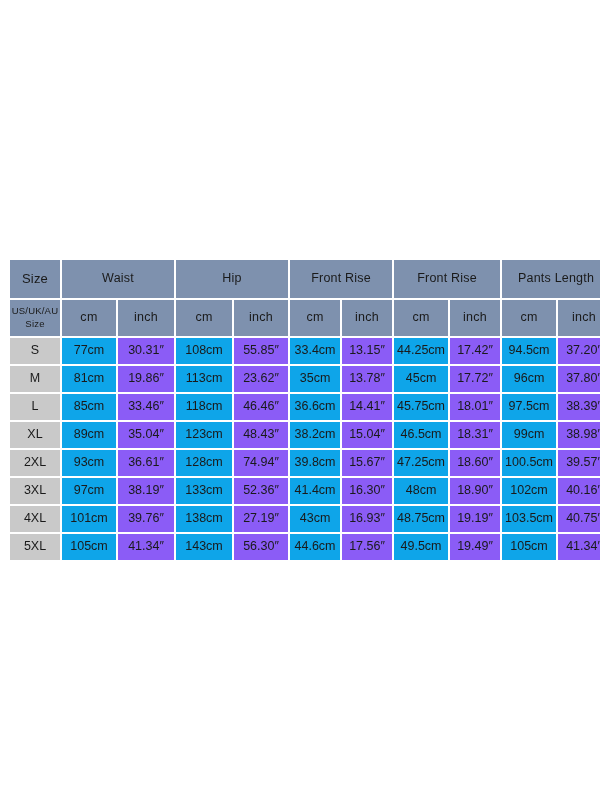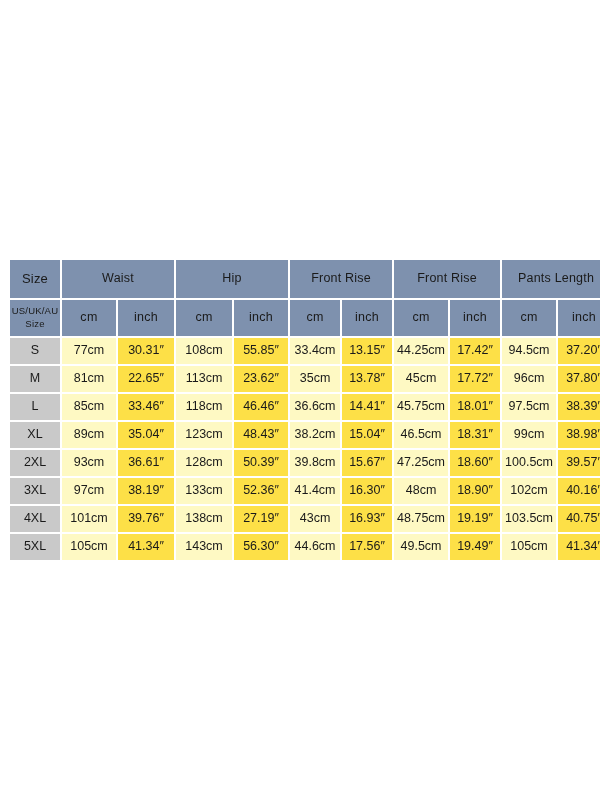--- a/index.html
+++ b/index.html
@@ -60,25 +60,25 @@
   }
   
   tbody tr td {
     height: 26px;
   }
   td.c-size {
     background: #c9c9c9;
     font-size: 13px;
   }
   td.c-cm {
-    background: #fef9c3;
+    background: #0ea5e9;
     font-size: 12.5px;
   }
   td.c-inch {
-    background: #fde047;
+    background: #8b5cf6;
     font-size: 12.5px;
   }
   
   col.w-size   { width: 50px; }
   col.w-cm     { width: 54px; }
   col.w-inch   { width: 56px; }
   col.w-cm2    { width: 56px; }
   col.w-inch2  { width: 54px; }
   col.w-cm3    { width: 50px; }
   col.w-inch3  { width: 50px; }
@@ -141,21 +141,21 @@
           <td class="c-cm">33.4cm</td>
           <td class="c-inch">13.15″</td>
           <td class="c-cm">44.25cm</td>
           <td class="c-inch">17.42″</td>
           <td class="c-cm">94.5cm</td>
           <td class="c-inch">37.20″</td>
         </tr>
         <tr>
           <td class="c-size">M</td>
           <td class="c-cm">81cm</td>
-          <td class="c-inch">22.65″</td>
+          <td class="c-inch">19.86″</td>
           <td class="c-cm">113cm</td>
           <td class="c-inch">23.62″</td>
           <td class="c-cm">35cm</td>
           <td class="c-inch">13.78″</td>
           <td class="c-cm">45cm</td>
           <td class="c-inch">17.72″</td>
           <td class="c-cm">96cm</td>
           <td class="c-inch">37.80″</td>
         </tr>
         <tr>
@@ -182,21 +182,21 @@
           <td class="c-cm">46.5cm</td>
           <td class="c-inch">18.31″</td>
           <td class="c-cm">99cm</td>
           <td class="c-inch">38.98″</td>
         </tr>
         <tr>
           <td class="c-size">2XL</td>
           <td class="c-cm">93cm</td>
           <td class="c-inch">36.61″</td>
           <td class="c-cm">128cm</td>
-          <td class="c-inch">50.39″</td>
+          <td class="c-inch">74.94″</td>
           <td class="c-cm">39.8cm</td>
           <td class="c-inch">15.67″</td>
           <td class="c-cm">47.25cm</td>
           <td class="c-inch">18.60″</td>
           <td class="c-cm">100.5cm</td>
           <td class="c-inch">39.57″</td>
         </tr>
         <tr>
           <td class="c-size">3XL</td>
           <td class="c-cm">97cm</td>

